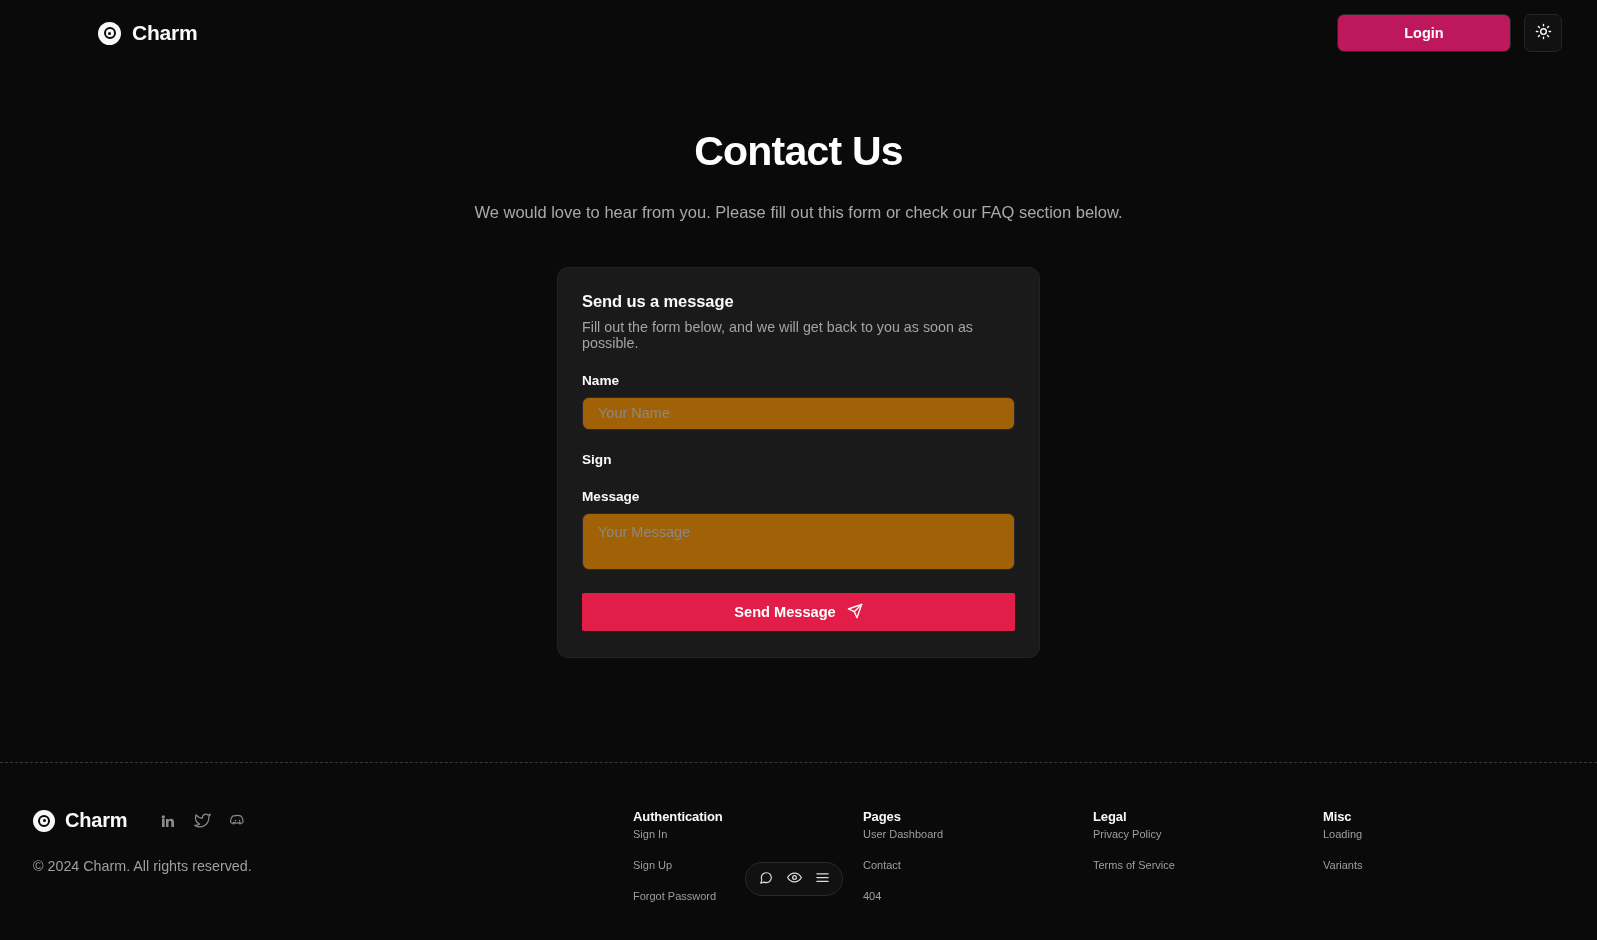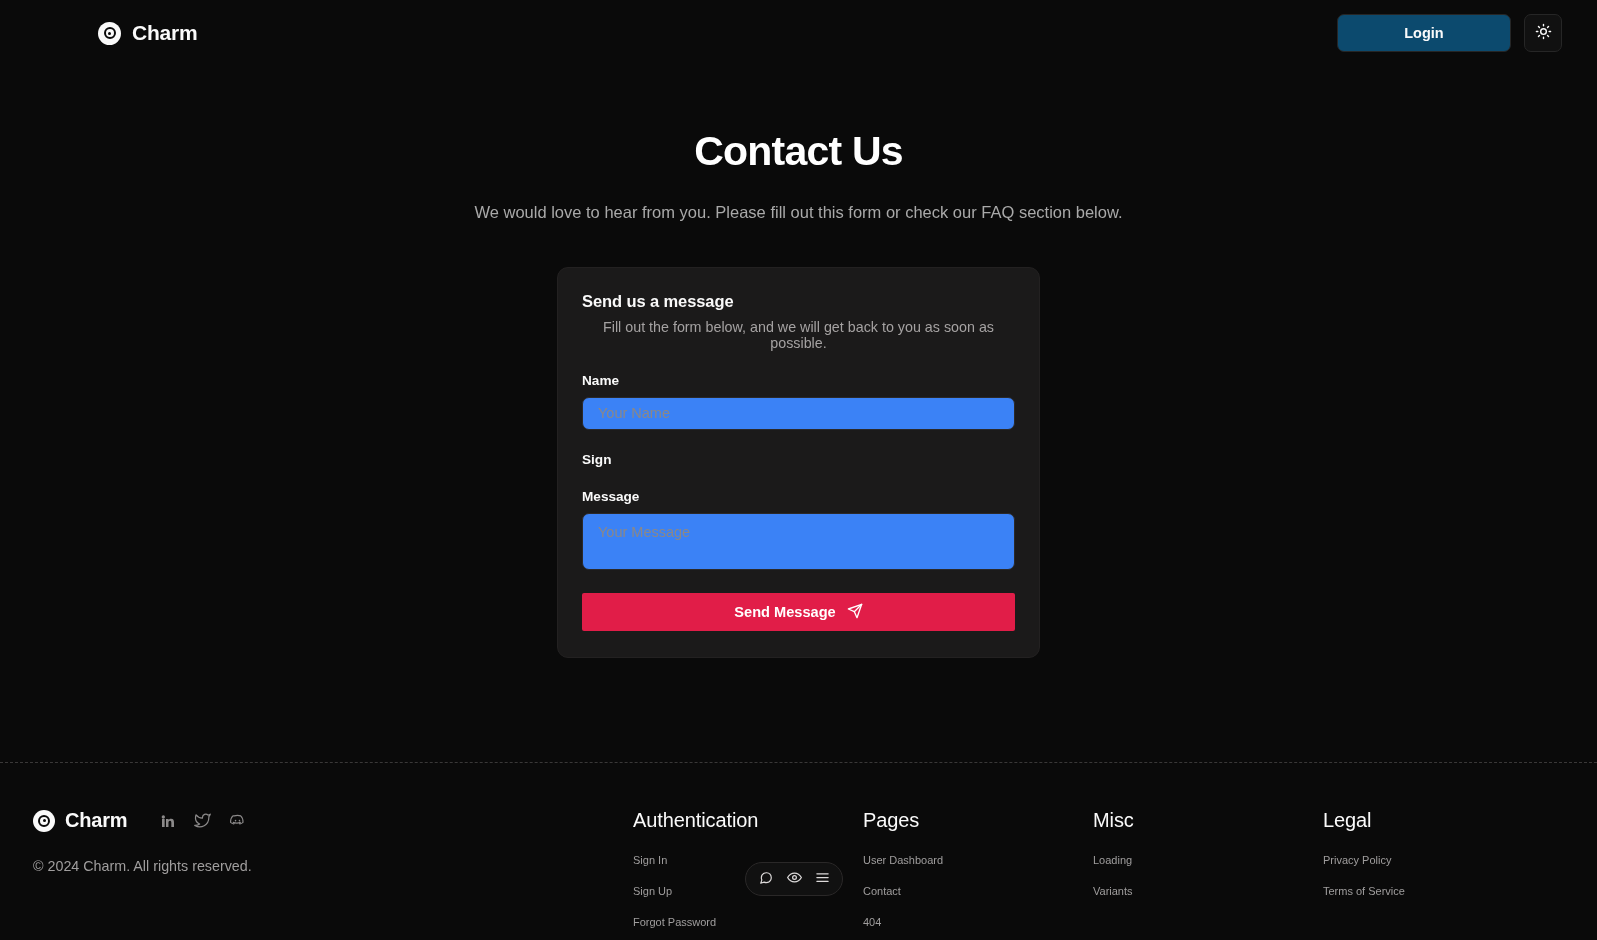--- a/index.html
+++ b/index.html
@@ -71,21 +71,21 @@
 
   .header-actions {
     display: flex;
     align-items: center;
     gap: 13px;
   }
 
   .btn-login {
     width: 174px;
     height: 38px;
-    background: #0c4a6e;
+    background: #be185d;
     border: 1px solid #262626;
     border-radius: 7px;
     color: #fafafa;
     font-size: 14.5px;
     font-weight: 700;
     font-family: inherit;
     cursor: pointer;
     display: flex;
     align-items: center;
     justify-content: center;
@@ -140,37 +140,36 @@
   .card-title {
     font-size: 16.5px;
     font-weight: 700;
     color: #fafafa;
     letter-spacing: -0.1px;
   }
   .card-desc {
     margin-top: 8px;
     font-size: 14.3px;
     color: #a5a2a2;
-    text-align: center;
   }
 
   .field { margin-top: 22px; }
   .field-label {
     display: block;
     font-size: 13.6px;
     font-weight: 700;
     color: #fafafa;
     margin-bottom: 9px;
   }
 
   .field-input,
   .field-textarea {
     display: block;
     width: 100%;
-    background: #3b82f6;
+    background: #a16207;
     border: 1px solid #2b2929;
     border-radius: 7px;
     color: #fafafa;
     font-family: inherit;
     font-size: 14.5px;
     padding: 0 15px;
   }
   .field-input { height: 33px; line-height: 33px; }
   .field-textarea {
     height: 57px;
@@ -257,24 +256,23 @@
   .copyright {
     margin-top: 26px;
     font-size: 14.3px;
     color: #a09e9e;
   }
 
   .footer-col { width: 230px; flex: none; }
   .footer-col:last-child { width: auto; }
 
   .footer-col h4 {
-    font-size: 20px;
-    font-weight: 400;
-    color: #fafafa;
-    margin-bottom: 18px;
+    font-size: 13px;
+    font-weight: 700;
+    color: #fafafa;
     letter-spacing: -0.1px;
   }
   .footer-col ul { list-style: none; }
   .footer-col li { margin-bottom: 13px; }
   .footer-col a {
     font-size: 11px;
     color: #a09e9e;
     text-decoration: none;
     cursor: pointer;
     text-align: right;
@@ -422,32 +420,32 @@
     <div class="footer-col">
       <h4>Pages</h4>
       <ul>
         <li><a>User Dashboard</a></li>
         <li><a>Contact</a></li>
         <li><a>404</a></li>
       </ul>
     </div>
 
     <div class="footer-col">
+      <h4>Legal</h4>
+      <ul>
+        <li><a>Privacy Policy</a></li>
+        <li><a>Terms of Service</a></li>
+      </ul>
+    </div>
+
+    <div class="footer-col">
       <h4>Misc</h4>
       <ul>
         <li><a>Loading</a></li>
         <li><a>Variants</a></li>
-      </ul>
-    </div>
-
-    <div class="footer-col">
-      <h4>Legal</h4>
-      <ul>
-        <li><a>Privacy Policy</a></li>
-        <li><a>Terms of Service</a></li>
       </ul>
     </div>
 
   </div>
 </footer>
 
 <div class="float-widget">
   <button>
     <span>
       <svg width="14" height="14" viewBox="0 0 24 24" fill="none" stroke="currentColor" stroke-width="2" stroke-linecap="round" stroke-linejoin="round">

